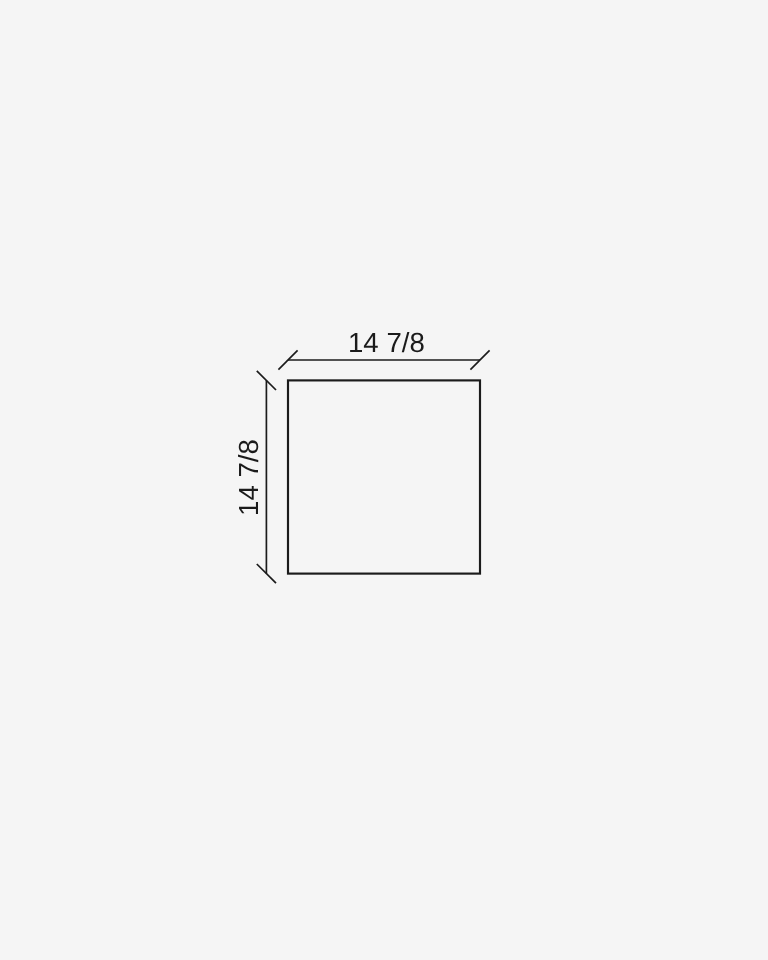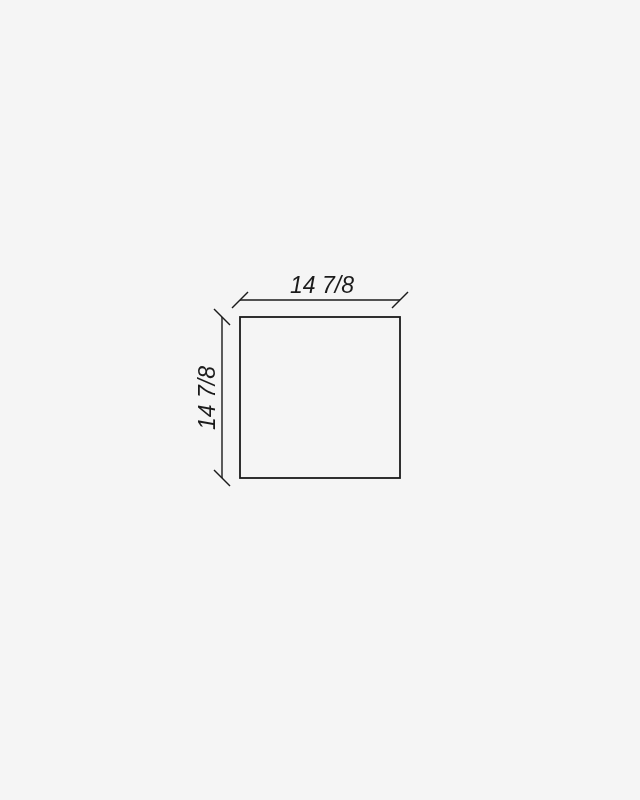--- a/index.html
+++ b/index.html
@@ -10,21 +10,20 @@
     width: 640px;
     height: 800px;
     background: var(--bg, #f5f5f5);
     font-family: "Liberation Sans", sans-serif;
     overflow: hidden;
   }
   .canvas {
     position: relative;
     width: 640px;
     height: 800px;
-    font-style: italic;
   }
   .canvas svg {
     position: absolute;
     left: 0;
     top: 0;
     display: block;
   }
   .stroke {
     stroke: var(--ink, #1b1b1b);
     fill: none;

